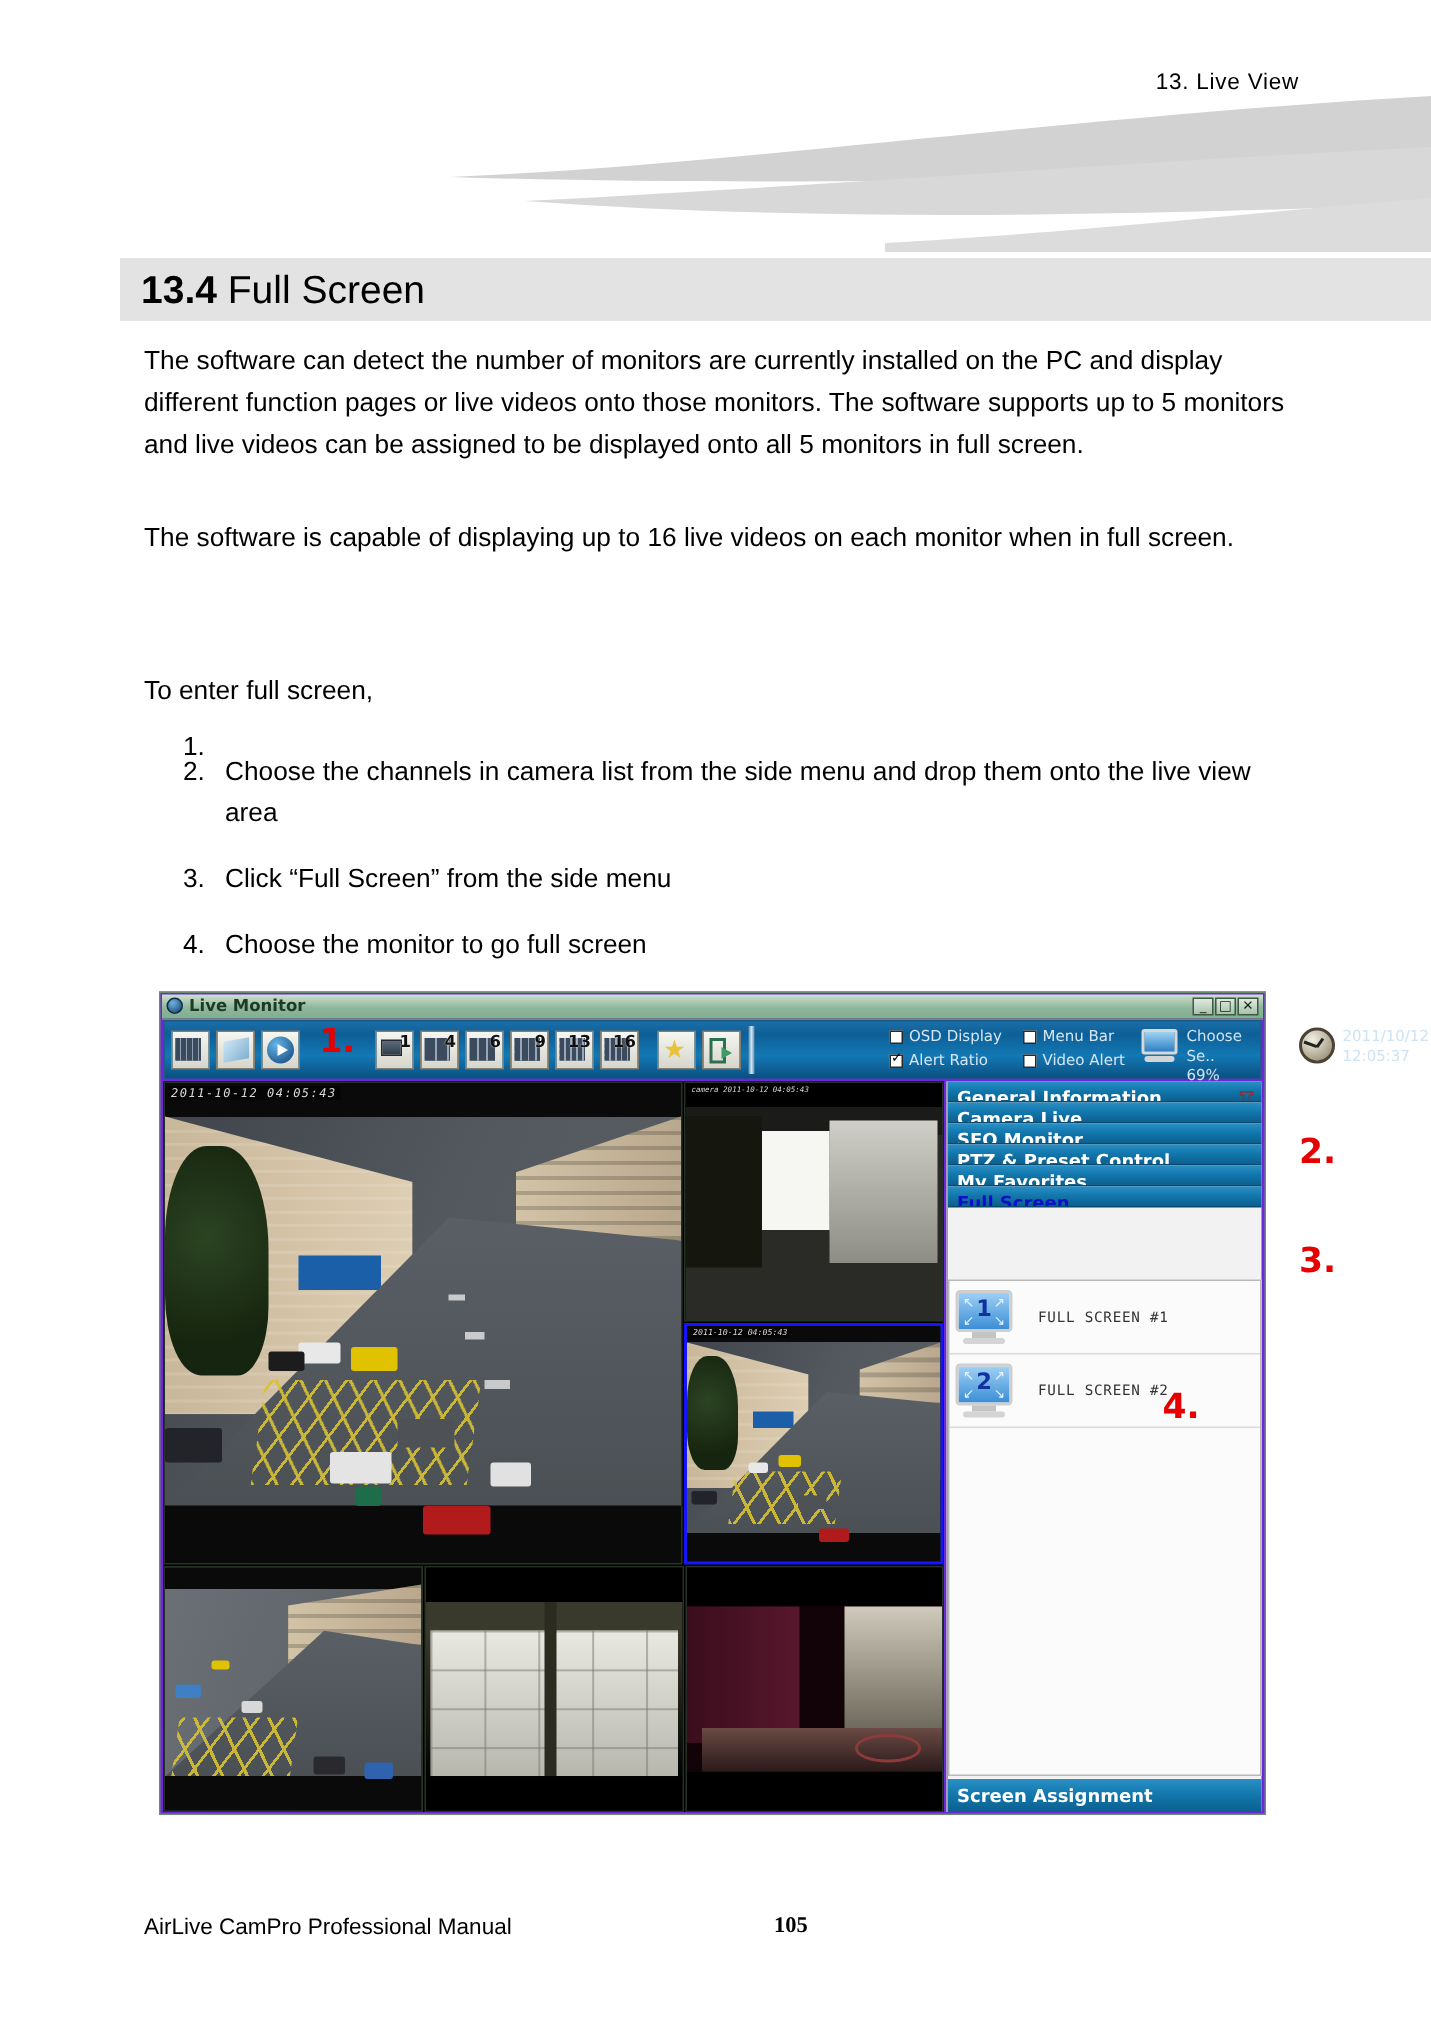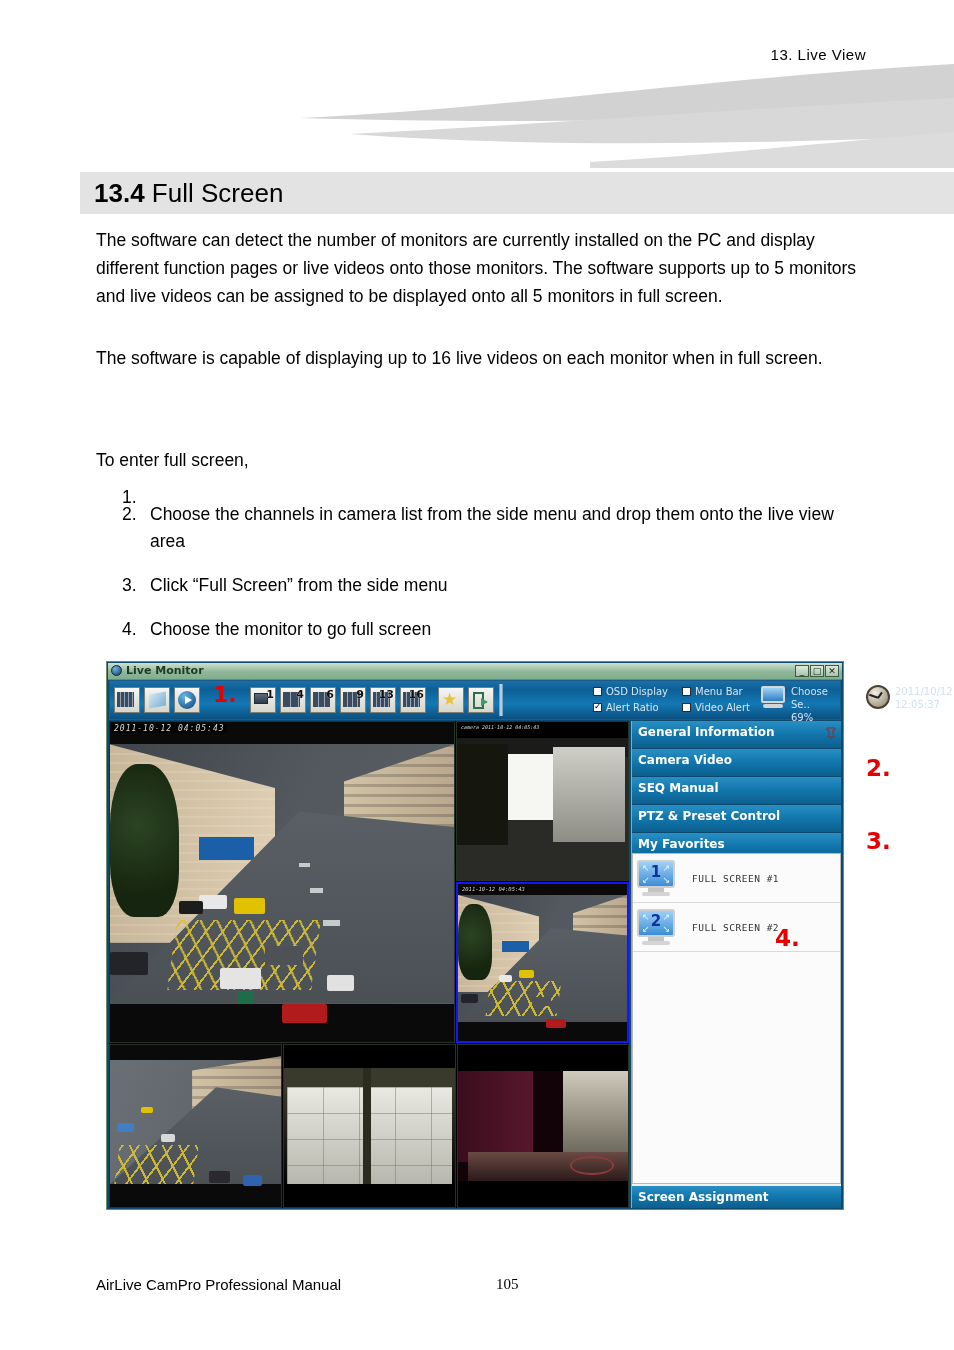--- a/index.html
+++ b/index.html
@@ -122,21 +122,21 @@
   .steps li .num {
     position: absolute;
     left: 0; top: 0;
   }
 
   
   .app-shot {
     position: absolute;
     left: 106px; top: 661px;
     width: 738px; height: 549px;
-    background: #0c4a6e;
+    background: #6d28d9;
     border: 1px solid #6d8a6d;
     box-sizing: border-box;
   }
   .titlebar {
     position: absolute;
     left: 1px; top: 1px;
     width: 734px; height: 16px;
     background: linear-gradient(to bottom,#cfe0cf 0%, #8fb79b 55%, #7fae8e 100%);
     border-bottom: 1px solid #6d8a6d;
   }
@@ -450,21 +450,21 @@
   .side-menu {
     position: absolute;
     left: 524px; top: 59px;
     width: 210px; height: 487px;
     background: #f2f2f2;
     border-left: 1px solid #9aa79a;
     box-sizing: border-box;
   }
   .menu-btn {
     position: relative;
-    height: 28px;
+    height: 14px;
     background: linear-gradient(to bottom,#2a8fc4 0%, #1278ae 45%, #0c5f8e 100%);
     border-bottom: 1px solid #0a4a6e;
     color: #ffffff;
     font-family: "DejaVu Sans", sans-serif;
     font-size: 12px;
     font-weight: bold;
     line-height: 22px;
     padding-left: 6px;
     box-sizing: border-box;
     white-space: nowrap;
@@ -561,22 +561,23 @@
   
   .footer {
     position: absolute;
     left: 96px; top: 1276px;
     width: 770px;
     font-size: 15px;
     color: #000;
   }
   .footer .pg {
     position: absolute;
-    left: 400px; top: 0;
+    left: 420px; top: 0;
     font-family: "Liberation Serif", serif;
+    font-weight: bold;
   }
 </style>
 </head>
 <body>
 
 <div class="page-header">
   <div class="chapter-ref">13.  Live  View</div>
 
 
   <div class="swoosh-wrap">
@@ -806,24 +807,24 @@
     <div class="menu-btn">
       <span>General Information</span>
       <span class="pin">
         <svg width="10" height="13" viewBox="0 0 10 13">
             <path d="M1 1h8v2H7v5l1.5 2h-7L3 8V3H1z" fill="none" stroke="#8a2f2f" stroke-width="1"></path>
             <line x1="5" y1="10" x2="5" y2="13" stroke="#8a2f2f" stroke-width="1"></line>
           </svg>
       </span>
     </div>
     <div class="menu-btn">
-      <span>Camera Video</span>
+      <span>Camera Live</span>
     </div>
     <div class="menu-btn">
-      <span>SEQ Manual</span>
+      <span>SEQ Monitor</span>
     </div>
     <div class="menu-btn">
       <span>PTZ &amp; Preset Control</span>
     </div>
     <div class="menu-btn">
       <span>My Favorites</span>
     </div>
     <div class="menu-btn active">
       <span>Full Screen</span>
     </div>

